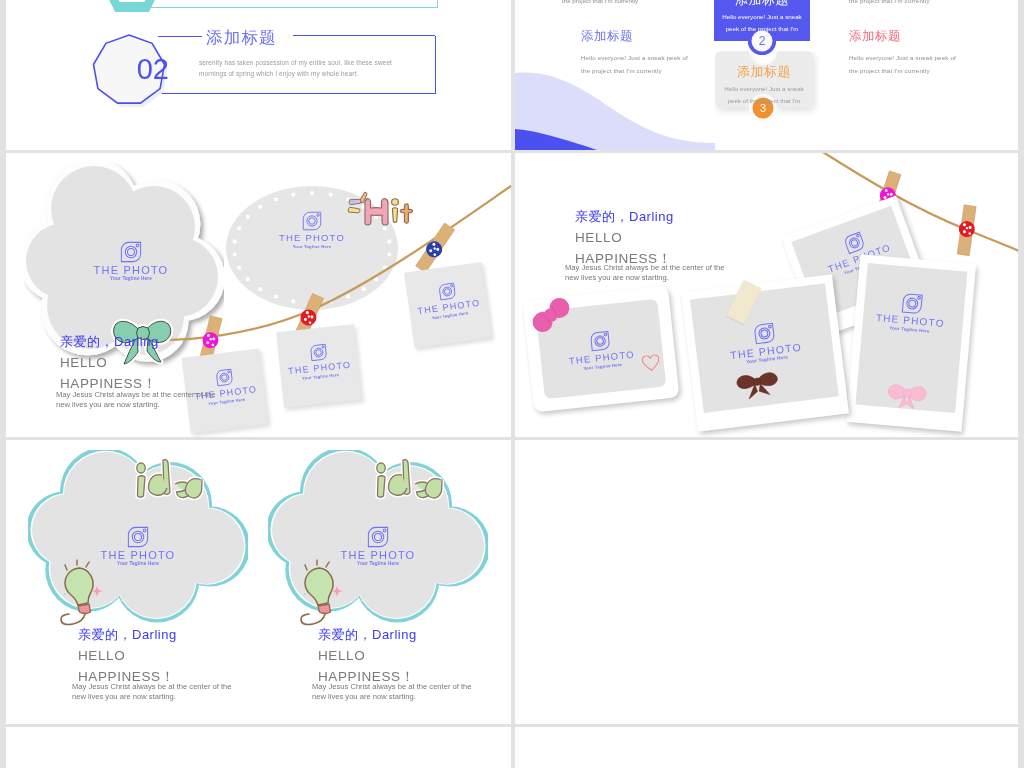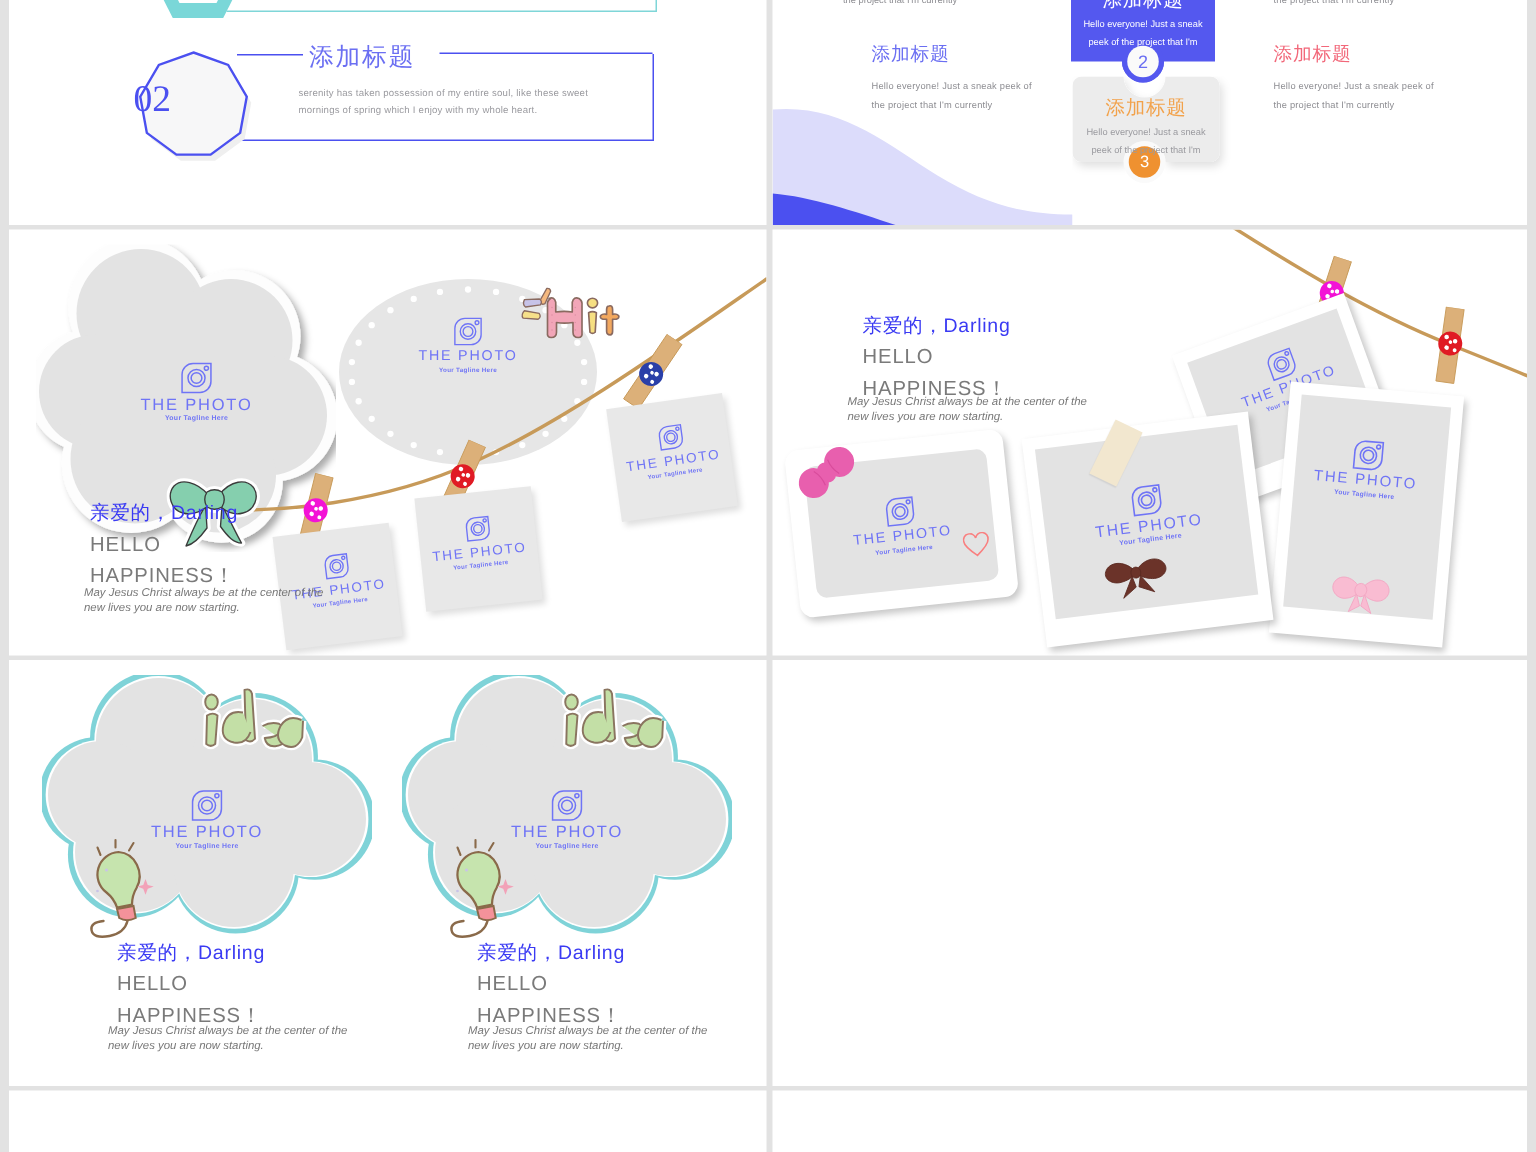--- a/index.html
+++ b/index.html
@@ -8,21 +8,21 @@
   .slide{position:absolute;background:#fff;overflow:hidden;}
 
 
   
   .photolog{position:absolute;display:flex;flex-direction:column;align-items:center;}
   .photolog .cam{display:block;}
   .photolog .tp{font-size:11px;color:#6f74f6;letter-spacing:1.2px;line-height:12px;margin-top:1px;}
   .photolog .tg{font-size:4.6px;color:#6f74f6;font-weight:bold;letter-spacing:0.2px;}
   .dear{color:#3a3af3;font-size:13px;letter-spacing:0.5px;}
   .hello{color:#7a7a7a;font-size:13.5px;line-height:21px;letter-spacing:0.6px;}
-  .verse{color:#787878;font-size:7.6px;line-height:10.2px;letter-spacing:0px;font-style:italic;}
+  .verse{color:#787878;font-size:7.6px;line-height:10.2px;letter-spacing:0px;}
   
   .s3-cloud{position:absolute;}
   .s3-oval{position:absolute;}
   .s3-hit{position:absolute;}
   .s3-rope{position:absolute;left:0;top:0;}
   .pcard{position:absolute;background:#e8e8e8;box-shadow:2px 3px 4px rgba(0,0,0,.13);}
   .pin{position:absolute;}
 
   
   .pol{position:absolute;background:#fff;box-shadow:2px 3px 5px rgba(0,0,0,.22);}
@@ -52,21 +52,21 @@
   .s2-c2t{position:absolute;left:200px;top:197px;width:98px;text-align:center;font-size:13px;color:#f2a24b;letter-spacing:0.5px;}
   .s2-c2p{position:absolute;left:200px;top:217px;width:98px;text-align:center;font-size:6.2px;color:#9a9a9f;line-height:12px;}
   
   .s1-tealbox{position:absolute;left:145px;top:50px;width:286px;height:91px;border:none;border-bottom:1.1px solid #7fd6d8;border-right:1.1px solid #7fd6d8;}
   .s1-hex{position:absolute;left:96px;top:94px;width:60px;height:52px;background:#7ad7d8;clip-path:polygon(22% 0,78% 0,100% 50%,78% 100%,22% 100%,0 50%);}
   .s1-hexin{position:absolute;left:104px;top:98px;width:44px;height:38px;background:#fff;clip-path:polygon(22% 0,78% 0,100% 50%,78% 100%,22% 100%,0 50%);}
   .s1-bluebox{position:absolute;left:118px;top:170px;width:310px;height:57px;border:1.5px solid #4b50f0;border-top:none;}
   .s1-bluebox:after{content:"";position:absolute;left:168px;top:-1.5px;width:142px;height:0;border-top:1.5px solid #4b50f0;}
   .s1-non-sh{position:absolute;left:86px;top:169px;}
   .s1-non{position:absolute;left:83px;top:165px;}
-  .s1-num{position:absolute;left:83px;top:187px;width:80px;text-align:left;font-size:25px;color:#4b50f0;font-family:Liberation Serif, serif;letter-spacing:0px;}
+  .s1-num{position:absolute;left:83px;top:187px;width:80px;text-align:right;font-size:29px;color:#4b50f0;font-family:Liberation Sans, sans-serif;letter-spacing:0px;}
   .s1-line-l{position:absolute;left:152px;top:170px;width:44px;height:0;border-top:1.5px solid #4b50f0;}
   .s1-title{position:absolute;left:200px;top:161px;font-size:16.5px;color:#6b6ff2;letter-spacing:1.2px;}
   .s1-body{position:absolute;left:193px;top:192px;width:215px;font-size:6.4px;color:#9a9a9f;line-height:10.5px;text-align:justify;letter-spacing:0.15px;}
 
 </style>
 </head>
 <body>
 
 <div class="page">
   <div class="slide" style="left:6px;top:-134px;width:505px;height:284px">

